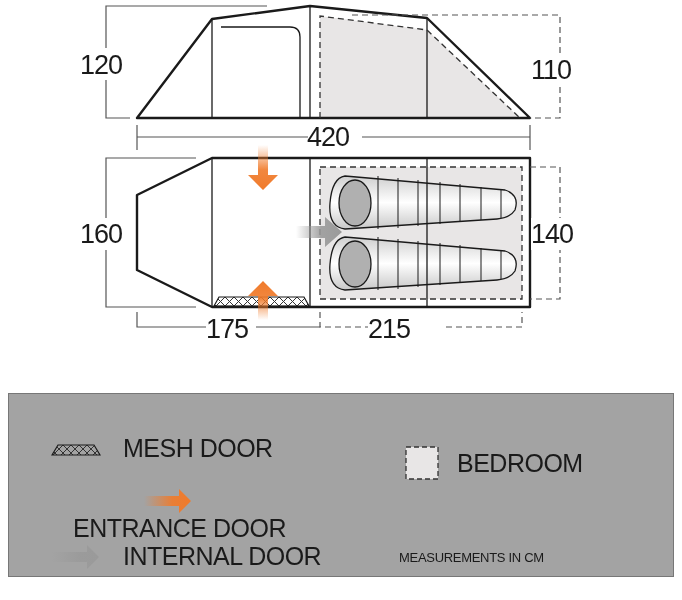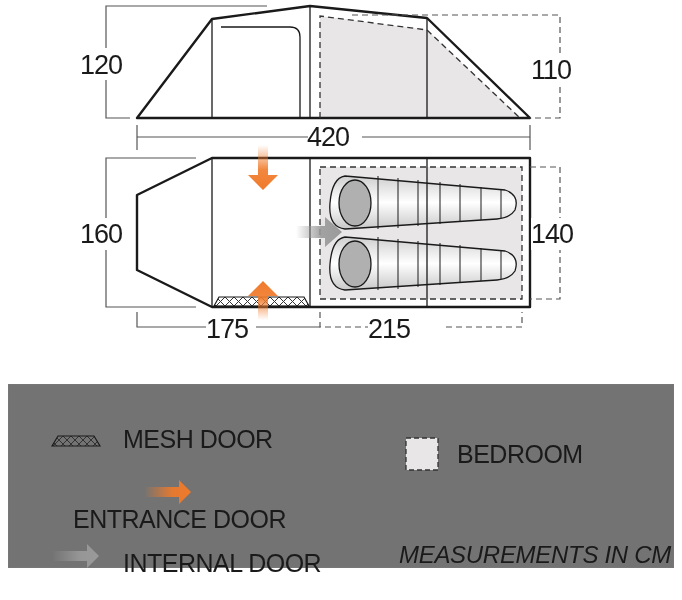--- a/index.html
+++ b/index.html
@@ -1,24 +1,24 @@
 <!DOCTYPE html>
 <html><head>
 <meta charset="utf-8">
 <style>
   html, body { margin: 0; padding: 0; background: #ffffff; }
   body { width: 682px; height: 600px; position: relative; overflow: hidden;
          font-family: "Liberation Sans", "DejaVu Sans", sans-serif; color: #1a1a1a; }
   #diagram { position: absolute; left: 0; top: 0; }
   .dimlabel { font-family: "Liberation Sans", sans-serif; font-size: 27px; fill: #1a1a1a; letter-spacing: -1px; }
-  #legend { position: absolute; left: 8px; top: 384px; width: 666px; height: 184px;
-            border: 1.5px solid #777; box-sizing: border-box; background: #737373; }
+  #legend { position: absolute; left: 8px; top: 393px; width: 666px; height: 184px;
+            border: 1.5px solid #777; box-sizing: border-box; background: #a3a3a3; }
   .leg-item { position: absolute; display: flex; align-items: center; }
   .leg-label { font-size: 25px; color: #1a1a1a; letter-spacing: -0.5px; }
-  .leg-small { font-size: 24px; color: #1a1a1a; letter-spacing: -0.3px; font-style: italic; }
+  .leg-small { font-size: 13px; color: #1a1a1a; letter-spacing: -0.3px; }
   .leg-icon { display: inline-block; }
 </style>
 </head>
 <body>
 
 <svg id="diagram" width="682" height="372" viewBox="0 0 682 372" xmlns="http://www.w3.org/2000/svg">
   <defs>
     <linearGradient id="orangeDown" x1="0" y1="0" x2="0" y2="1">
       <stop offset="0" stop-color="#f07a2a" stop-opacity="0"></stop>
       <stop offset="0.55" stop-color="#f07a2a" stop-opacity="0.9"></stop>
@@ -162,21 +162,21 @@
     <svg class="leg-icon" width="50" height="26" viewBox="0 0 50 26">
       <defs>
           <linearGradient id="gg2" x1="0" y1="0" x2="1" y2="0">
             <stop offset="0" stop-color="#9a9a9a" stop-opacity="0"></stop>
             <stop offset="0.6" stop-color="#9a9a9a" stop-opacity="0.9"></stop>
             <stop offset="1" stop-color="#9a9a9a"></stop>
           </linearGradient>
         </defs>
       <path d="M1 8 L36 8 L36 1 L48 13 L36 25 L36 18 L1 18 Z" fill="url(#gg2)"></path>
     </svg>
-    <span class="leg-label" style="margin-left:22px;margin-top:16px;">INTERNAL DOOR</span>
+    <span class="leg-label" style="margin-left:22px;">INTERNAL DOOR</span>
   </div>
   <div class="leg-item" style="left:396px; top:40px;margin-top:12px;">
     <svg class="leg-icon" width="34" height="34" viewBox="0 0 34 34">
       <rect x="1" y="1" width="32" height="32" fill="#e8e6e6" stroke="#333" stroke-width="1.3" stroke-dasharray="5,3"></rect>
     </svg>
     <span class="leg-label" style="margin-left:18px;">BEDROOM</span>
   </div>
   <div class="leg-item" style="left:390px; top:156px;">
     <span class="leg-small">MEASUREMENTS IN CM</span>
   </div>

